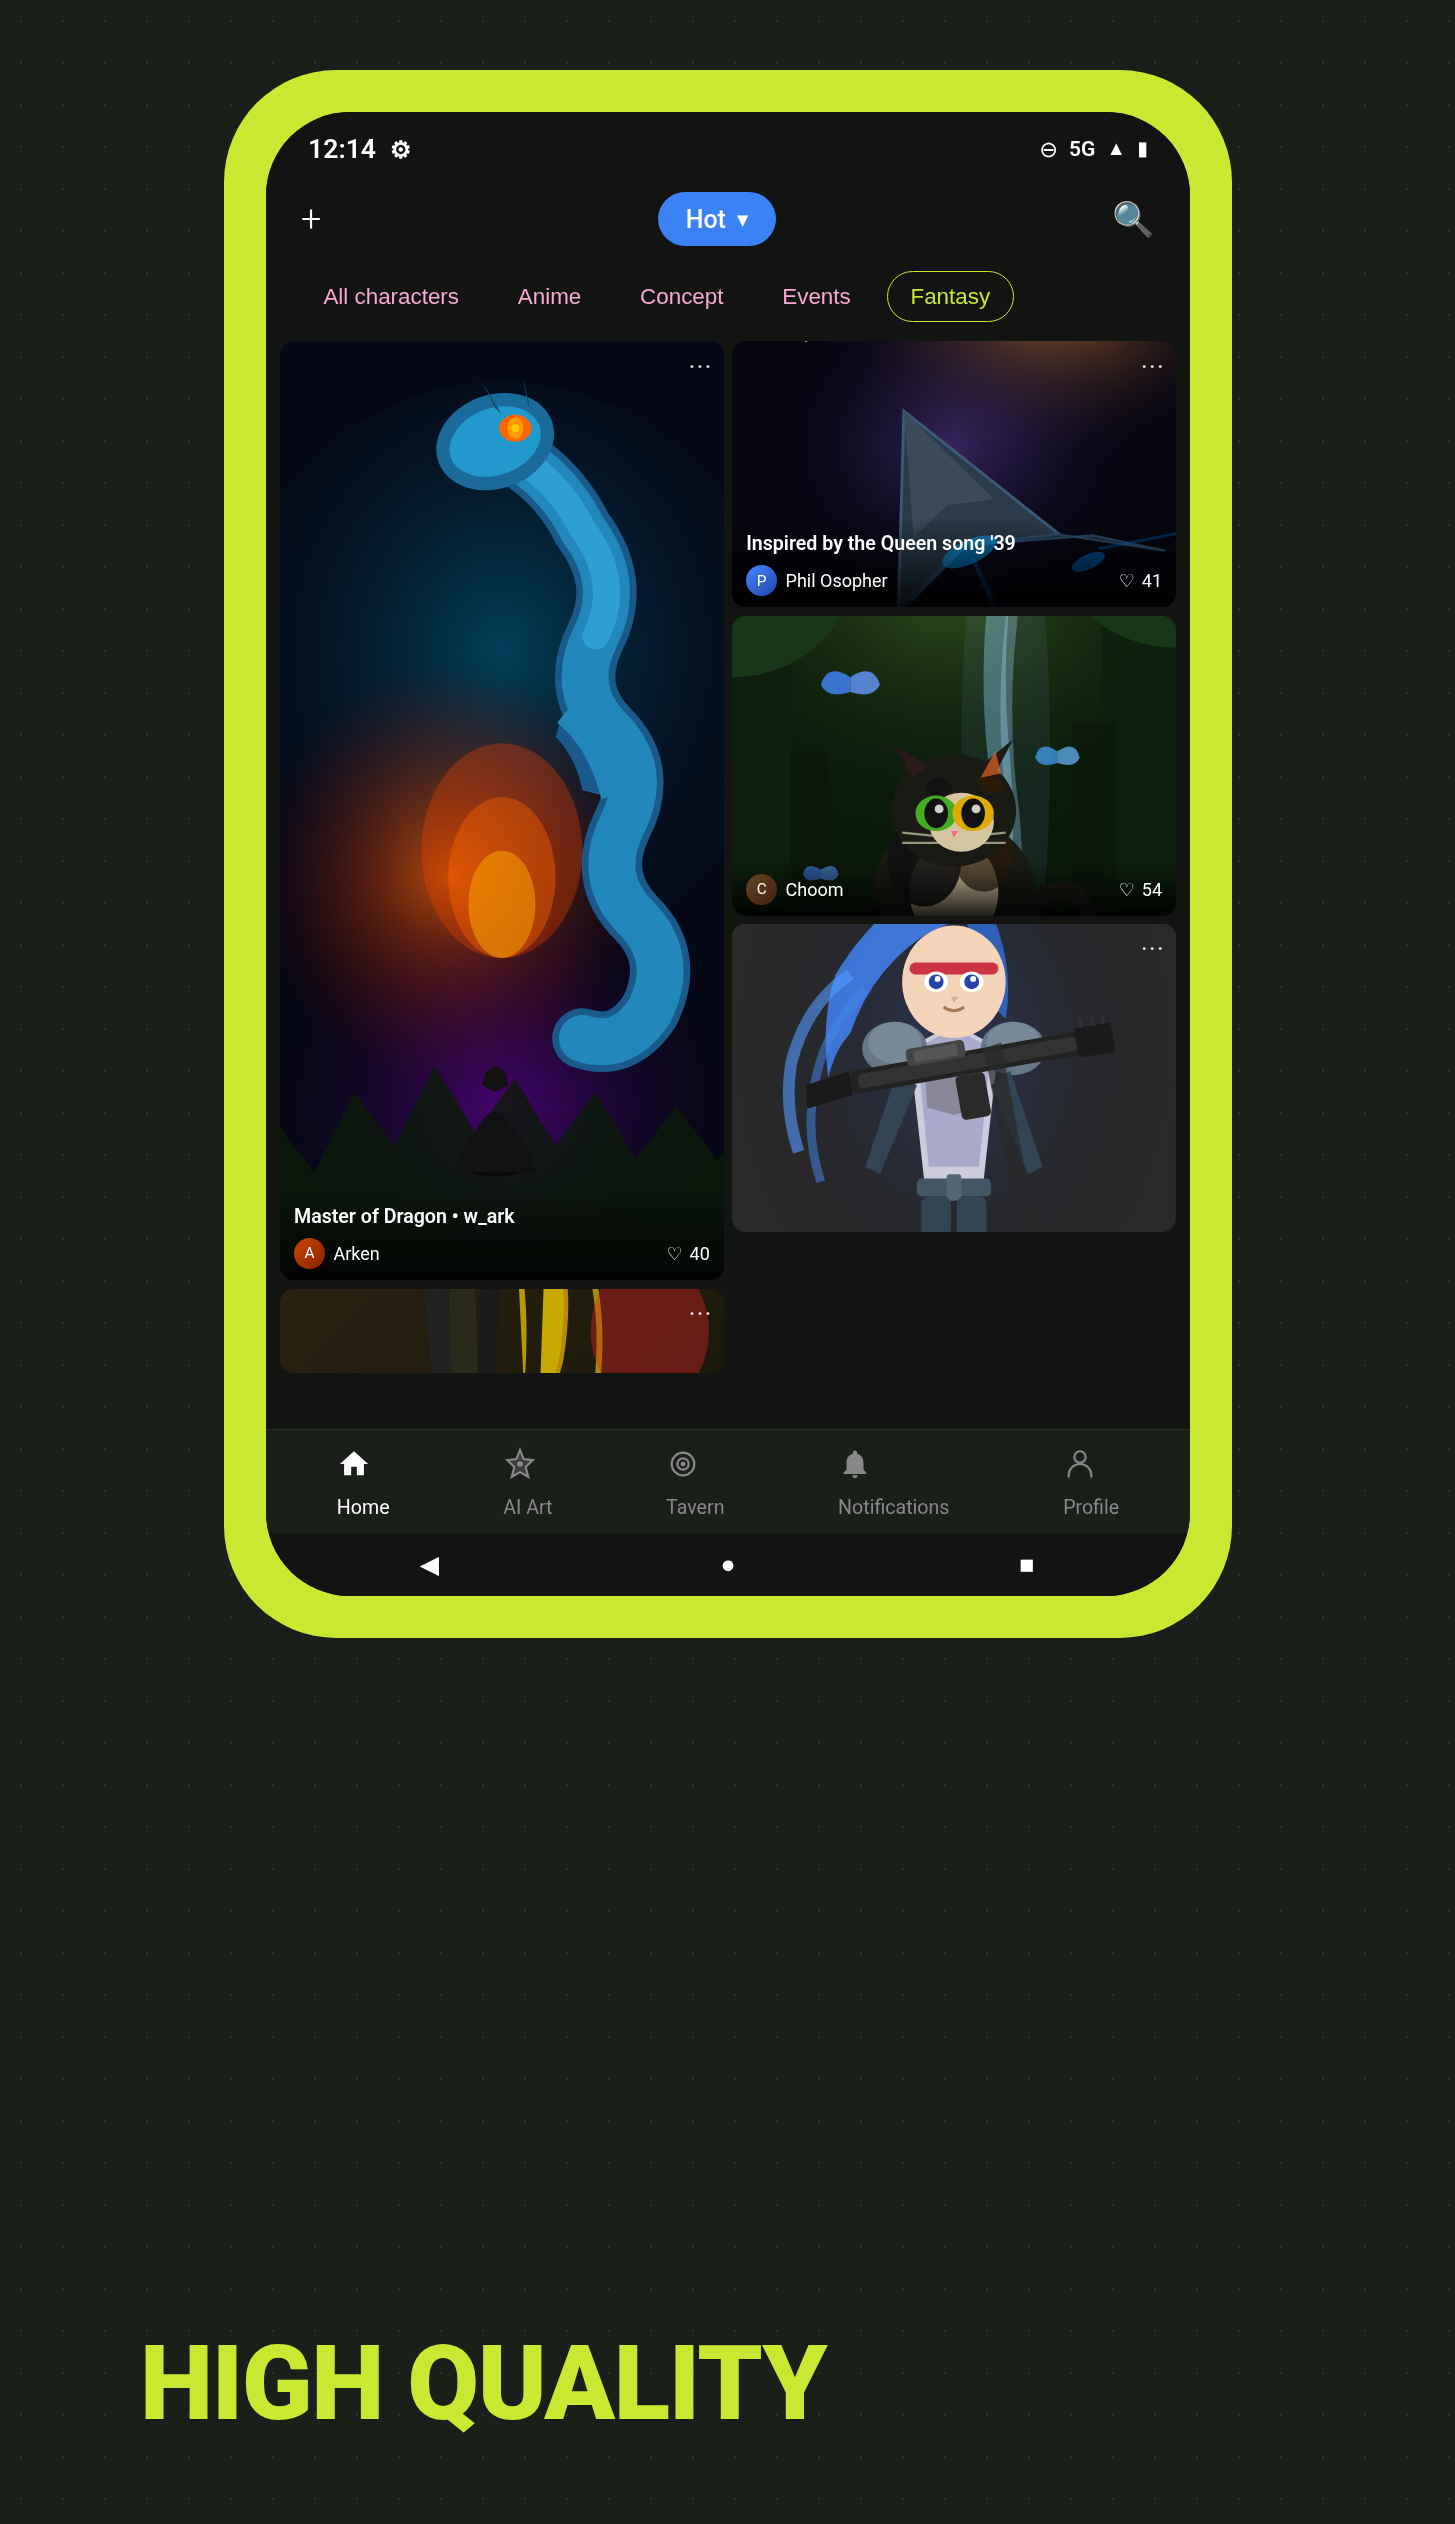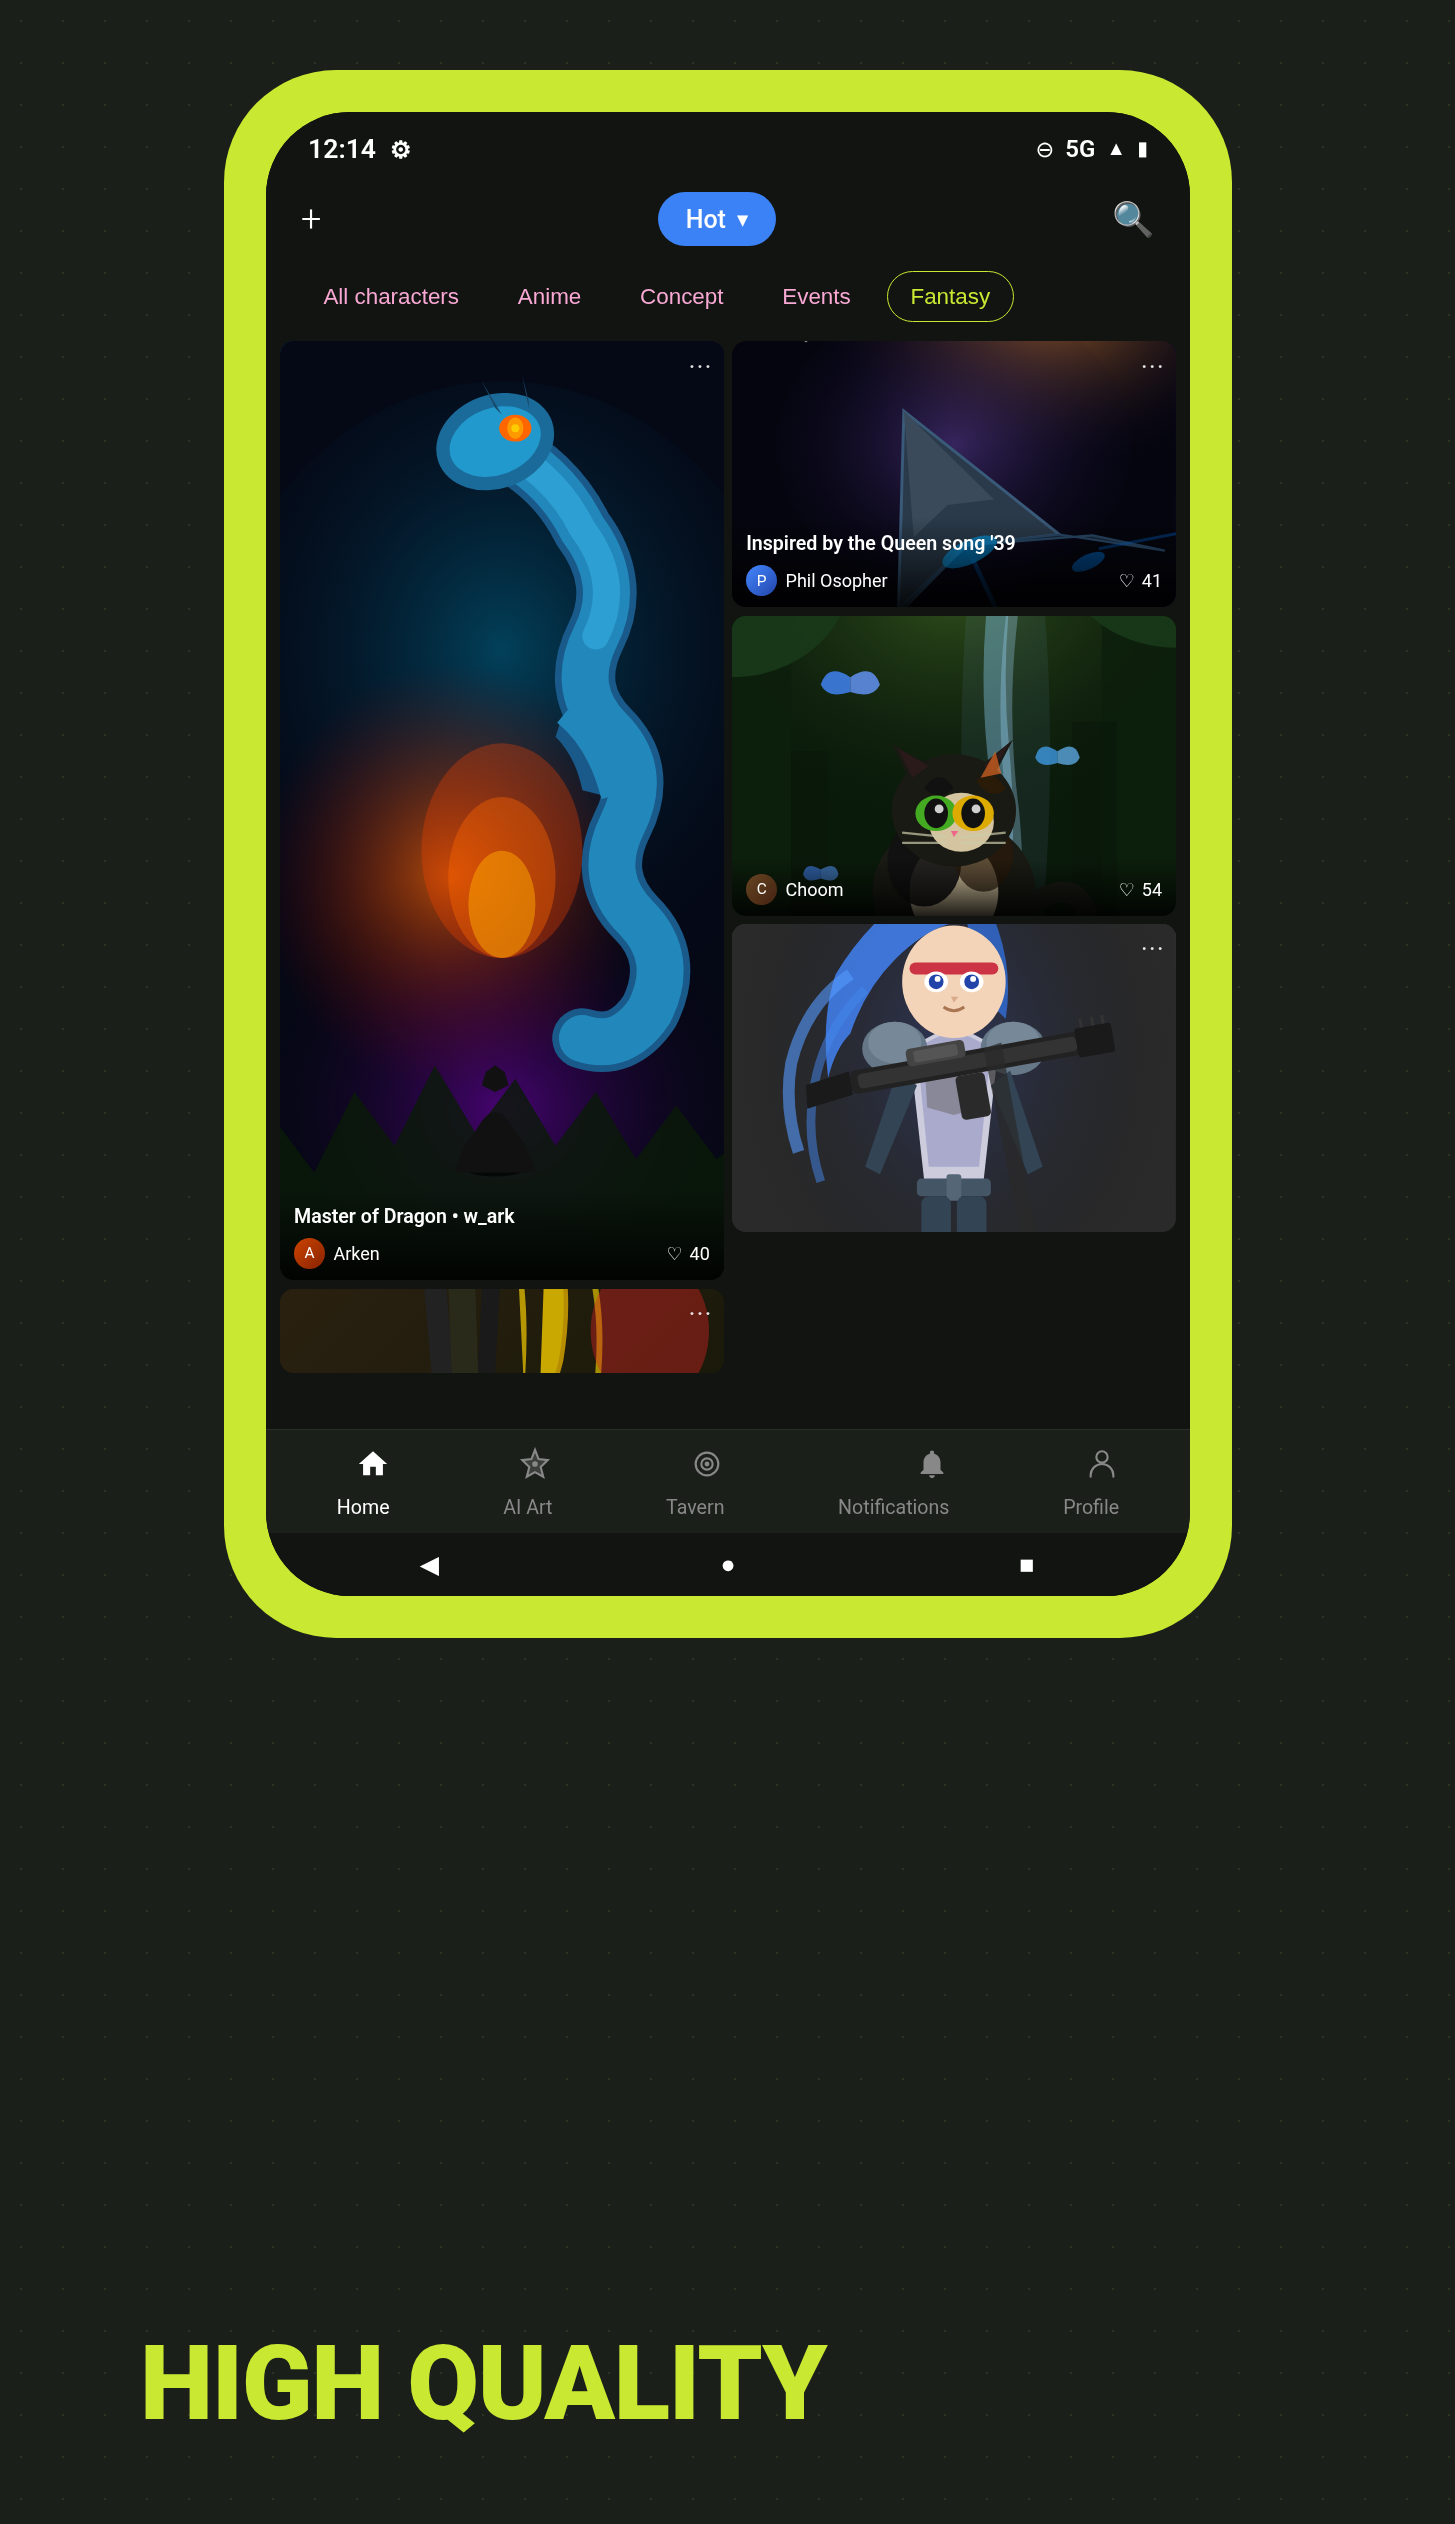--- a/index.html
+++ b/index.html
@@ -312,21 +312,21 @@
       align-items: center;
       justify-content: space-around;
       padding: 17px 14px 14px;
       background: #1a1f1a;
       flex-shrink: 0;
       border-top: 0.7px solid #2a2f2a;
     }
     .nav-item {
       display: flex;
       flex-direction: column;
-      align-items: flex-end;
+      align-items: flex-start;
       gap: 7px;
       cursor: pointer;
     }
     .nav-icon {
       font-size: 34px;
       color: #888;
     }
     .nav-icon.active {
       color: #ffffff;
     }
@@ -395,21 +395,21 @@
 
   <div class="phone">
 
     <div class="status-bar">
       <div class="status-time">
         <span>12:14</span>
         <span style="font-size:24px;">⚙</span>
       </div>
       <div class="status-icons">
         <span style="font-size:22.4px; color:#fff;">⊖</span>
-        <span style="color:#fff; font-size:24px; font-weight:600;">5G</span>
+        <span style="color:#fff; font-size:21px; font-weight:600;">5G</span>
         <span style="color:#fff; font-size:19.6px;">▲</span>
         <span style="color:#fff; font-size:19.6px;">▮</span>
       </div>
     </div>
 
     <div class="app-header">
       <span class="header-plus">+</span>
       <div class="header-dropdown">
         <span>Hot</span>
         <span style="color:#fff; font-size:22.4px;">▾</span>

